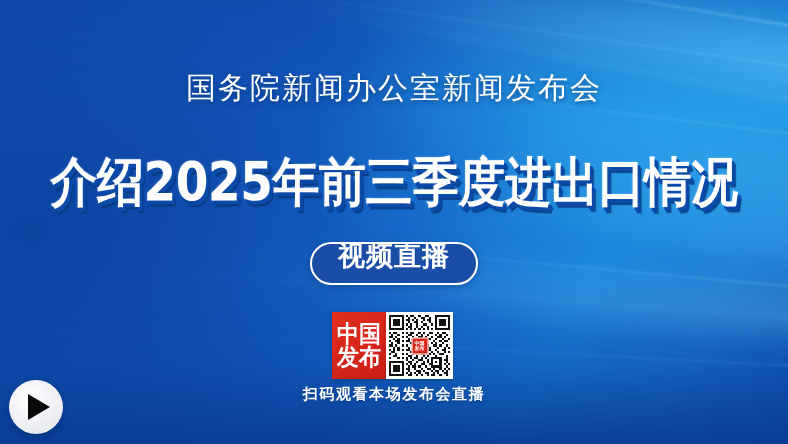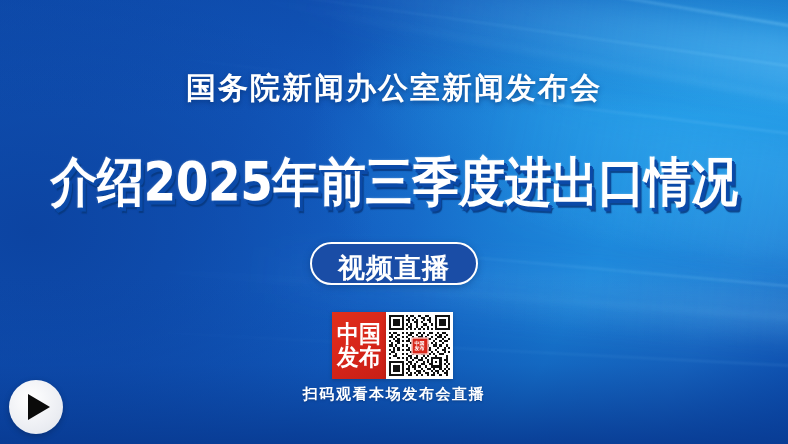--- a/index.html
+++ b/index.html
@@ -81,21 +81,21 @@
     background: linear-gradient(to left, rgba(90,190,250,0.22), rgba(90,190,250,0.0) 70%);
   }
 
   
   .top-title {
     position: absolute;
     left: 0; right: 0;
     top: 68px;
     text-align: center;
     font-family: "Liberation Serif", "DejaVu Serif", serif;
-    font-weight: 700;
+    font-weight: 400;
     font-size: 30px;
     letter-spacing: 2px;
     color: #ffffff;
     text-shadow: 0 2px 5px rgba(4,40,100,0.55);
     white-space: nowrap;
   }
 
   
   .headline {
     position: absolute;
@@ -120,21 +120,21 @@
   
   .pill {
     position: absolute;
     left: 50%;
     top: 242px;
     transform: translateX(-50%);
     height: 43px;
     box-sizing: border-box;
     padding: 0 26px;
     display: flex;
-    align-items: flex-end;
+    align-items: flex-start;
     justify-content: center;
     gap: 9px;
     border: 2.5px solid #ffffff;
     border-radius: 24px;
     background: #1a4da6;
     box-shadow: 0 2px 7px rgba(5,40,96,0.35);
     white-space: nowrap;
   }
   .pill-label, .pill-datetime {
     font-family: "Liberation Serif", "DejaVu Serif", serif;

